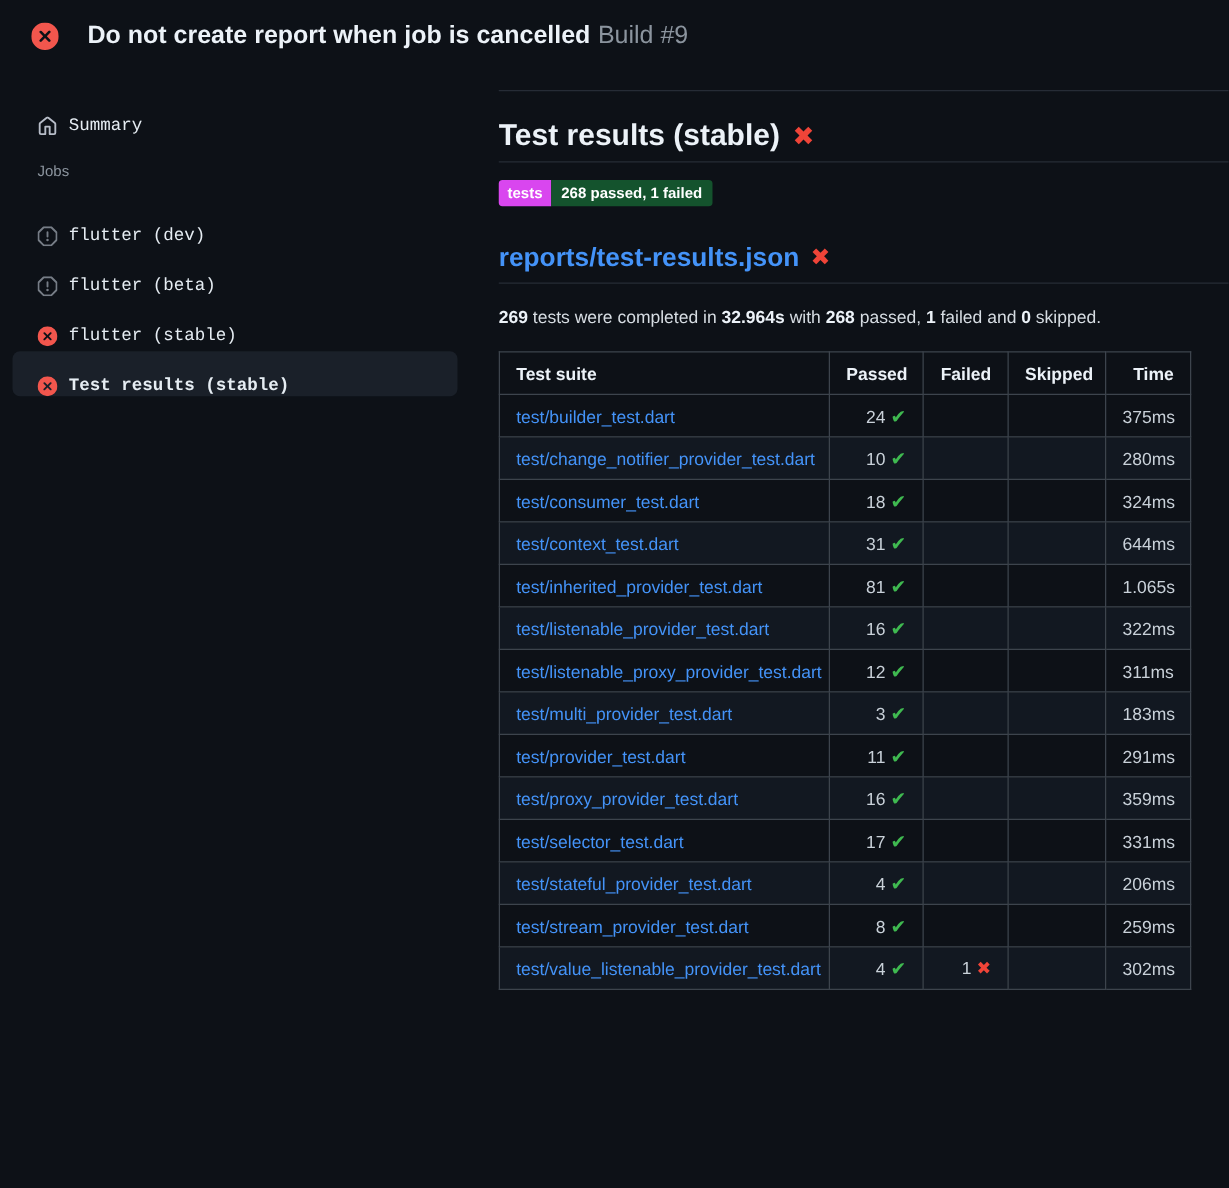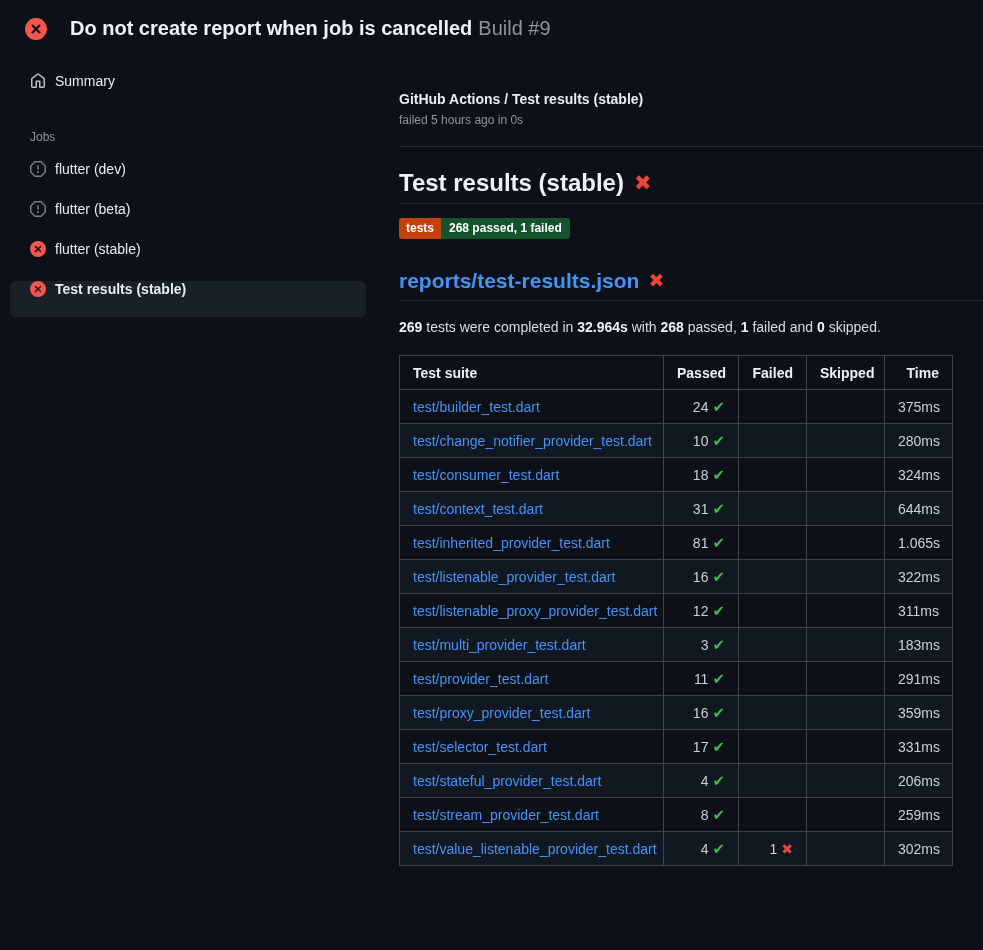--- a/index.html
+++ b/index.html
@@ -26,24 +26,25 @@
   
   .layout { display: flex; align-items: flex-start; }
   .sidebar { width: 380px; flex: 0 0 380px; padding-top: 18px; }
   .main { flex: 1; padding-left: 19px; min-width: 0; }
 
   
   .side-item {
     margin: 0 14px 4px 10px;
     padding: 0 10px 0 20px;
     height: 36px;
-    display: flex; align-items: flex-start; gap: 9px;
+    display: flex; align-items: flex-end; gap: 9px;
     border-radius: 6px;
     font-size: 14px; color: #e6edf3;
     cursor: pointer;
+    font-family: Liberation Mono, monospace;
   }
   .side-item.selected { background: #1a2029; font-weight: 700; }
   .side-icon { width: 16px; height: 16px; flex: 0 0 16px; display: inline-flex; }
   .jobs-label {
     margin: 21px 0 17px 30px;
     font-size: 12px; color: #8b949e;
   }
 
   
   .run-header { margin-top: 34px; }
@@ -59,21 +60,21 @@
     display: flex; align-items: center; gap: 10px;
   }
   .cross-glyph {
     color: #ef4438; font-weight: 700;
     font-family: "DejaVu Sans", sans-serif;
   }
   h1 .cross-glyph { font-size: 21px; }
   h2 .cross-glyph { font-size: 19px; }
 
   .badge { margin-top: 14px; display: inline-flex; font-size: 12px; font-weight: 600; line-height: 15px; }
-  .badge-label { background: #c2410c; color: #ffffff; padding: 3px 7px; border-radius: 3px 0 0 3px; }
+  .badge-label { background: #d946ef; color: #ffffff; padding: 3px 7px; border-radius: 3px 0 0 3px; }
   .badge-value { background: #14532d; color: #ffffff; padding: 3px 8px; border-radius: 0 3px 3px 0; }
 
   h2.report-title {
     margin-top: 28px;
     font-size: 21px; font-weight: 700; line-height: 27px;
     padding-bottom: 6px;
     border-bottom: 1px solid #262c36;
     display: flex; align-items: center; gap: 9px;
   }
   h2.report-title a { color: #4493f8; text-decoration: none; cursor: pointer; }
@@ -171,24 +172,20 @@
       <span class="side-icon">
         <svg viewBox="0 0 16 16" width="16" height="16" fill="#f2564d">
           <path d="M2.343 13.657A8 8 0 1 1 13.658 2.343 8 8 0 0 1 2.343 13.657ZM6.03 4.97a.751.751 0 0 0-1.042.018.751.751 0 0 0-.018 1.042L6.94 8 4.97 9.97a.749.749 0 0 0 .326 1.275.749.749 0 0 0 .734-.215L8 9.06l1.97 1.97a.749.749 0 0 0 1.275-.326.749.749 0 0 0-.215-.734L9.06 8l1.97-1.97a.749.749 0 0 0-.326-1.275.749.749 0 0 0-.734.215L8 6.94Z"></path>
         </svg>
       </span>
       <span>Test results (stable)</span>
     </div>
   </div>
 
   <div class="main">
-    <div class="run-header">
-      <div class="breadcrumb">GitHub Actions / Test results (stable)</div>
-      <div class="run-meta">failed 5 hours ago in 0s</div>
-    </div>
     <hr class="divider">
 
     <h1 class="section-title">
       <span>Test results (stable)</span>
       <span class="cross-glyph">✖</span>
     </h1>
 
     <div class="badge">
       <span class="badge-label">tests</span>
       <span class="badge-value">268 passed, 1 failed</span>

